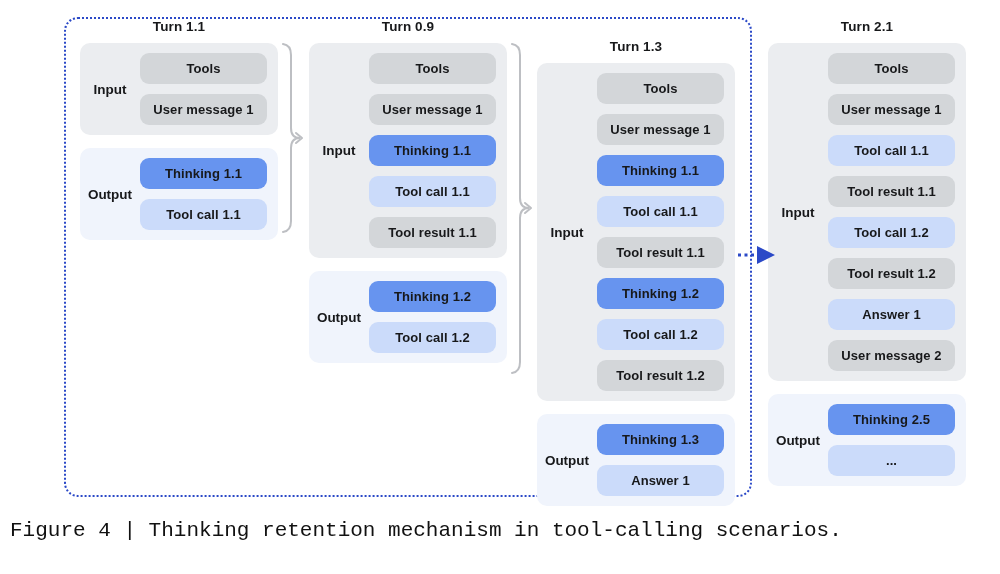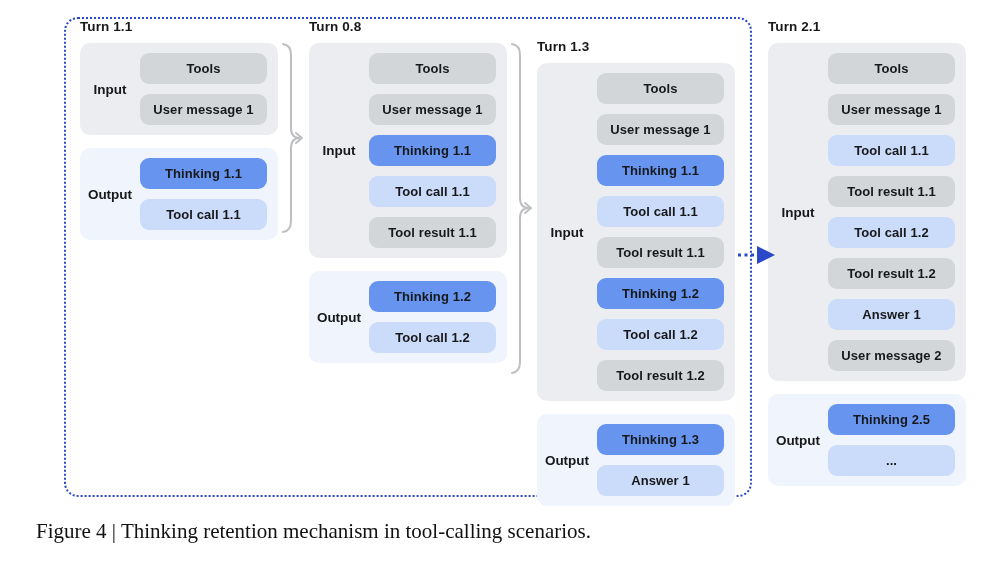--- a/index.html
+++ b/index.html
@@ -2,33 +2,33 @@
 <html><head>
 <meta charset="utf-8">
 <style>
   html,body{margin:0;padding:0;background:#ffffff;}
   body{width:1000px;height:574px;position:relative;overflow:hidden;
        font-family:"Liberation Sans",sans-serif;color:#17181a;}
   .canvas{position:absolute;inset:0;}
   .dashed-frame{position:absolute;left:64px;top:17px;width:684px;height:476px;
                 border:2px dotted #2b49c7;border-radius:14px;}
   .turn-column{position:absolute;top:18px;width:198px;}
-  .turn-title{text-align:left;font-size:13.5px;font-weight:600;height:18px;
+  .turn-title{text-align:center;font-size:13.5px;font-weight:600;height:18px;
               line-height:18px;margin-bottom:7px;letter-spacing:.1px;}
   .panel{border-radius:10px;display:flex;align-items:stretch;}
   .panel-output{margin-top:13px;}
   .panel-label{width:60px;display:flex;align-items:center;justify-content:center;
                font-size:13.5px;font-weight:600;}
   .stack{flex:1;display:flex;flex-direction:column;justify-content:space-between;
          padding:10px 11px 10px 0;}
   .block{height:31px;border-radius:9px;display:flex;align-items:center;
          justify-content:center;font-size:13px;font-weight:600;letter-spacing:.1px;}
   .brace{position:absolute;}
   .next-arrow{position:absolute;left:737px;top:243px;}
-  .caption{position:absolute;left:36px;top:519px;font-family:Liberation Serif, serif;
+  .caption{position:absolute;left:10px;top:519px;font-family:Liberation Mono, monospace;
            font-size:21px;color:#111111;}
 </style>
 </head>
 <body>
 
 <div class="canvas">
 
   <div class="dashed-frame" style="border-color: rgb(43, 73, 199);"></div>
 
   <div id="turns-root">
@@ -43,21 +43,21 @@
         </div>
         <div class="panel panel-output" style="background: rgb(240, 244, 252); height: 92px;">
           <div class="panel-label" style="color: rgb(23, 24, 26);">Output</div>
           <div class="stack">
             <div class="block" style="background: rgb(103, 148, 239); color: rgb(23, 24, 26);">Thinking 1.1</div>
             <div class="block" style="background: rgb(203, 219, 250); color: rgb(23, 24, 26);">Tool call 1.1</div>
           </div>
         </div>
       </div>
       <div class="turn-column" style="left: 309px;">
-        <div class="turn-title" style="color: rgb(23, 24, 26);">Turn 0.8</div>
+        <div class="turn-title" style="color: rgb(23, 24, 26);">Turn 0.9</div>
         <div class="panel panel-input" style="background: rgb(235, 237, 240); height: 215px;">
           <div class="panel-label" style="color: rgb(23, 24, 26);">Input</div>
           <div class="stack">
             <div class="block" style="background: rgb(211, 214, 217); color: rgb(23, 24, 26);">Tools</div>
             <div class="block" style="background: rgb(211, 214, 217); color: rgb(23, 24, 26);">User message 1</div>
             <div class="block" style="background: rgb(103, 148, 239); color: rgb(23, 24, 26);">Thinking 1.1</div>
             <div class="block" style="background: rgb(203, 219, 250); color: rgb(23, 24, 26);">Tool call 1.1</div>
             <div class="block" style="background: rgb(211, 214, 217); color: rgb(23, 24, 26);">Tool result 1.1</div>
           </div>
         </div>

